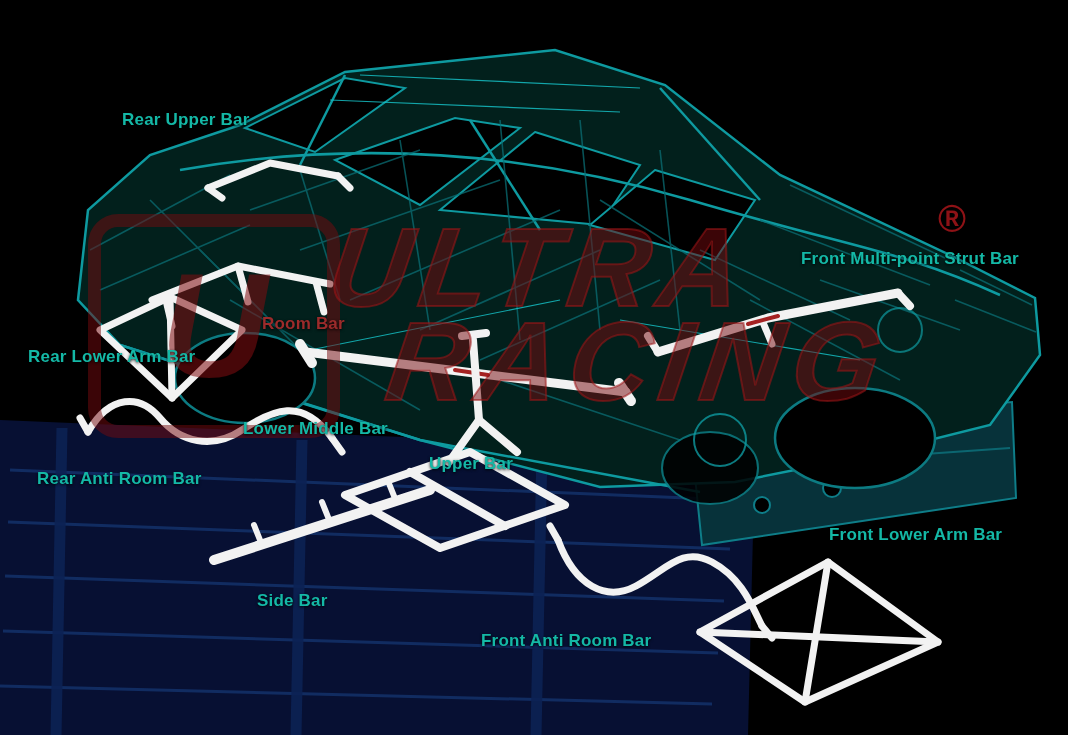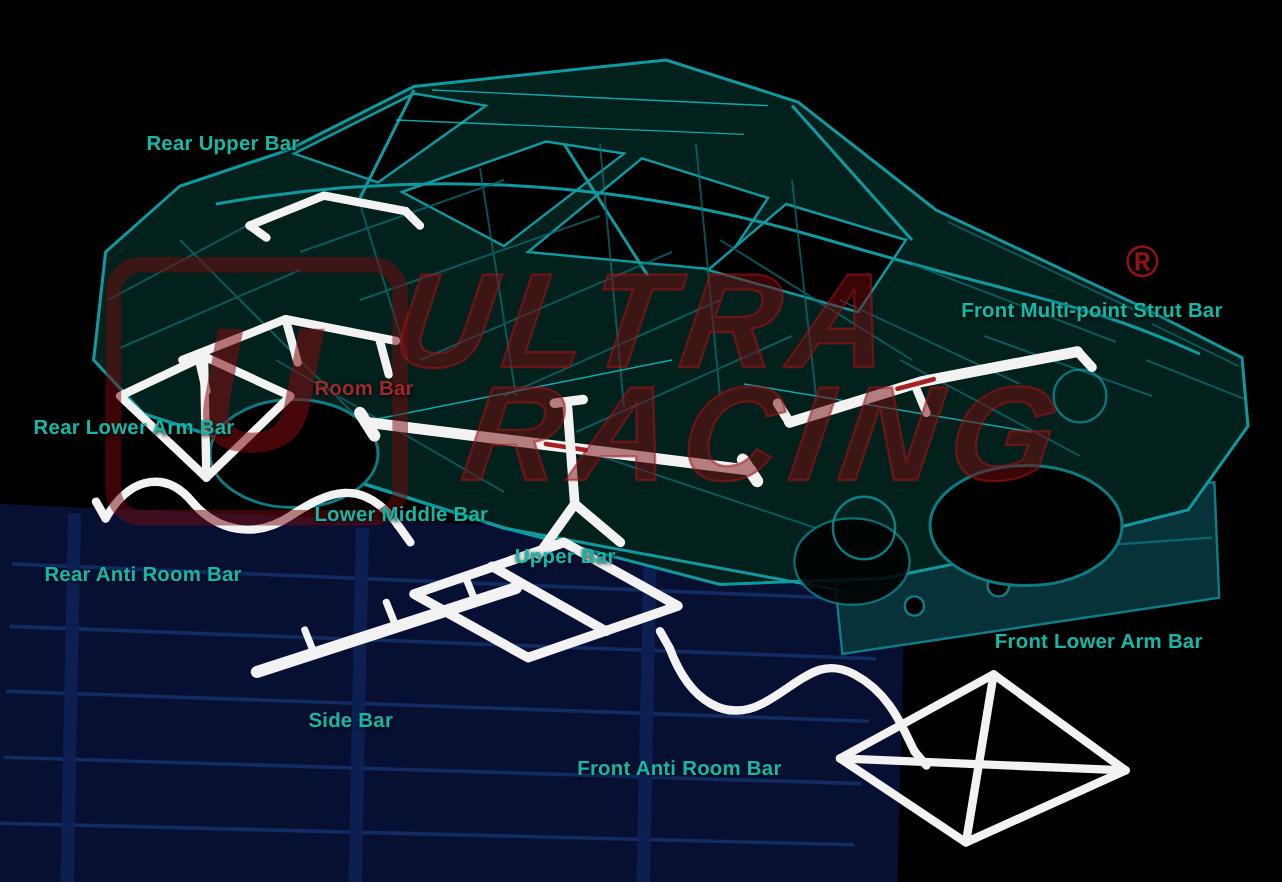--- a/index.html
+++ b/index.html
@@ -231,20 +231,20 @@
   <div class="logo-box">
     <span class="logo-letter">U</span>
   </div>
   <div class="watermark-line" style="left:330px;top:212px;">ULTRA</div>
   <div class="watermark-line" style="left:388px;top:306px;">RACING</div>
   <div class="registered">®</div>
 
   <div class="label" style="left:122px;top:110px;">Rear Upper Bar</div>
   <div class="label room" style="left:262px;top:314px;">Room Bar</div>
   <div class="label" style="left:28px;top:347px;">Rear Lower Arm Bar</div>
-  <div class="label" style="left:243px;top:419px;margin-left:19px;">Lower Middle Bar</div>
+  <div class="label" style="left:243px;top:419px;">Lower Middle Bar</div>
   <div class="label" style="left:37px;top:469px;">Rear Anti Room Bar</div>
   <div class="label" style="left:429px;top:454px;">Upper Bar</div>
   <div class="label" style="left:257px;top:591px;">Side Bar</div>
   <div class="label" style="left:481px;top:631px;">Front Anti Room Bar</div>
   <div class="label" style="left:781px;top:249px;margin-left:20px;">Front Multi-point Strut Bar</div>
   <div class="label" style="left:829px;top:525px;">Front Lower Arm Bar</div>
 </div>
 
 </body></html>

